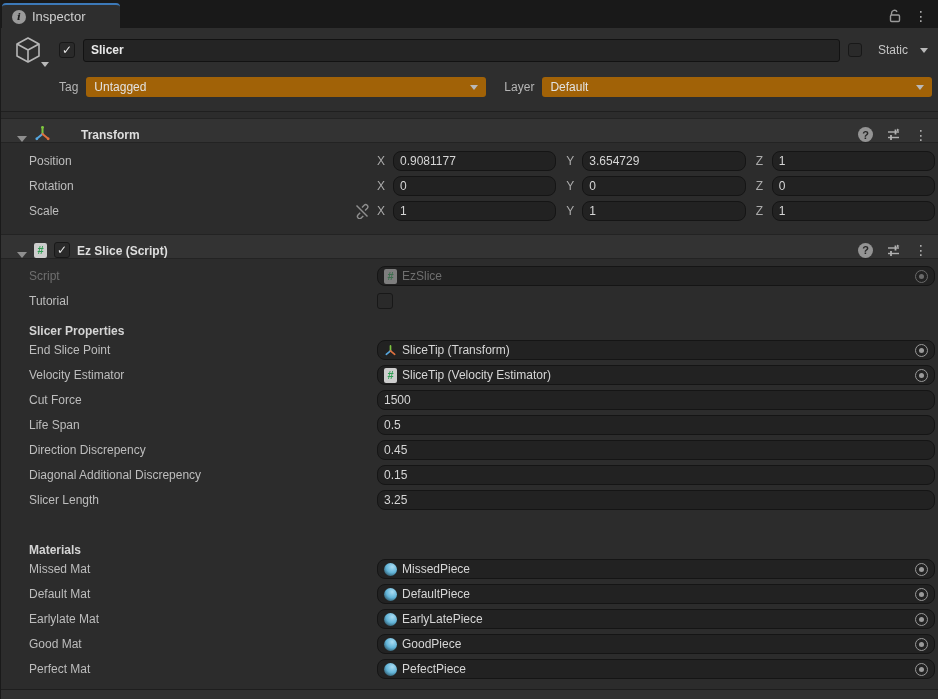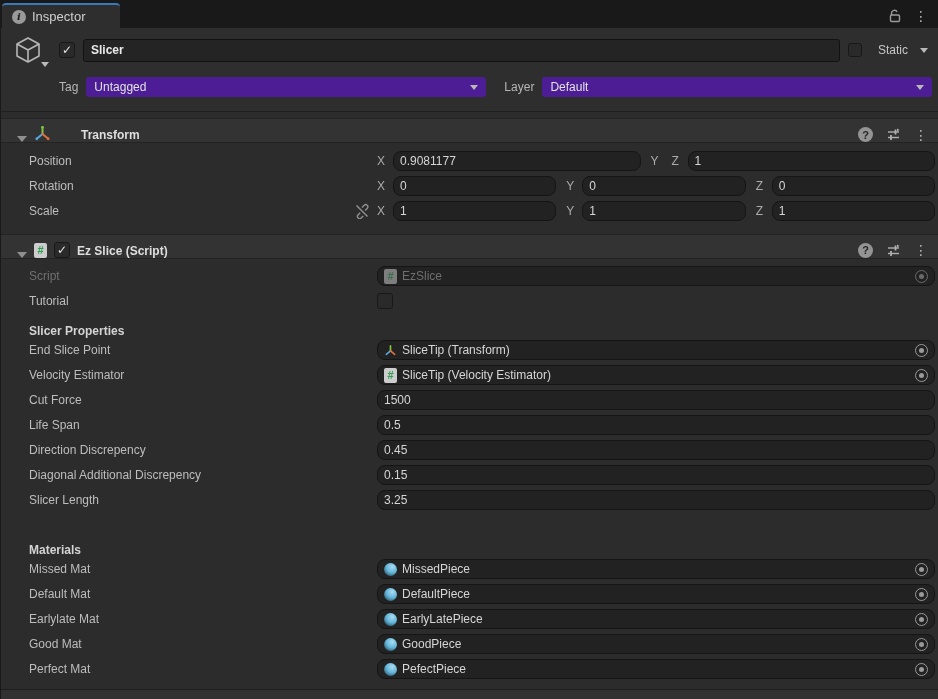--- a/index.html
+++ b/index.html
@@ -22,21 +22,21 @@
   .name-field { flex:1; height:23px; background:#242424; border:1px solid #121212; border-radius:3px; display:flex; align-items:center; padding:0 7px; color:#eaeaea; font-weight:bold; }
   .go-row2 { display:flex; align-items:center; margin-top:7px; height:32px; }
   .minilabel { color:#b6b6b6; }
   .static-label { color:#c6c6c6; margin:0 4px 0 8px; }
 
   
   .cb { width:16px; height:16px; background:#2a2a2a; border:1px solid #181818; border-radius:3px; display:flex; align-items:center; justify-content:center; color:#e8e8e8; font-size:12px; flex-shrink:0; }
   .cb.small { width:14px; height:14px; }
 
   
-  .dropdown { background:#4c1d95; border-radius:3px; height:20px; display:flex; align-items:center; padding:0 8px; color:#e2e2e2; }
+  .dropdown { background:#a16207; border-radius:3px; height:20px; display:flex; align-items:center; padding:0 8px; color:#e2e2e2; }
   .caret-down { width:0; height:0; border-left:4px solid transparent; border-right:4px solid transparent; border-top:5px solid #b9b9b9; flex-shrink:0; }
   .dropdown .caret-down { margin-left:auto; }
 
   
   .comp-header { height:25px; background:#333333; border-top:1px solid #232323; border-bottom:1px solid #232323; display:flex; align-items:flex-end; padding:0 10px 0 16px; gap:7px; flex-shrink:0; }
   .comp-title { font-weight:bold; color:#dedede; }
   .hdr-icons { margin-left:auto; display:flex; align-items:center; gap:13px; }
   .help-badge { width:15px; height:15px; border-radius:50%; background:#949494; color:#262626; font-size:11px; font-weight:bold; display:flex; align-items:center; justify-content:center; }
   .foldout { width:0; height:0; border-left:5px solid transparent; border-right:5px solid transparent; border-top:6px solid #8f8f8f; flex-shrink:0; }
   .w16 { width:16px; flex-shrink:0; }
@@ -153,20 +153,23 @@
   <div class="comp-body">
 
     <div class="row">
       <div class="row-label">Position</div>
       <div class="row-value">
         <span class="axis">X</span>
         <div class="tfield vecfield">
             <span>0.9081177</span>
           </div>
         <span class="axis gap">Y</span>
+        <div class="tfield vecfield">
+            <span>3.654729</span>
+          </div>
         <span class="axis gap">Z</span>
         <div class="tfield vecfield">
             <span>1</span>
           </div>
       </div>
     </div>
 
     <div class="row">
       <div class="row-label">Rotation</div>
       <div class="row-value">

